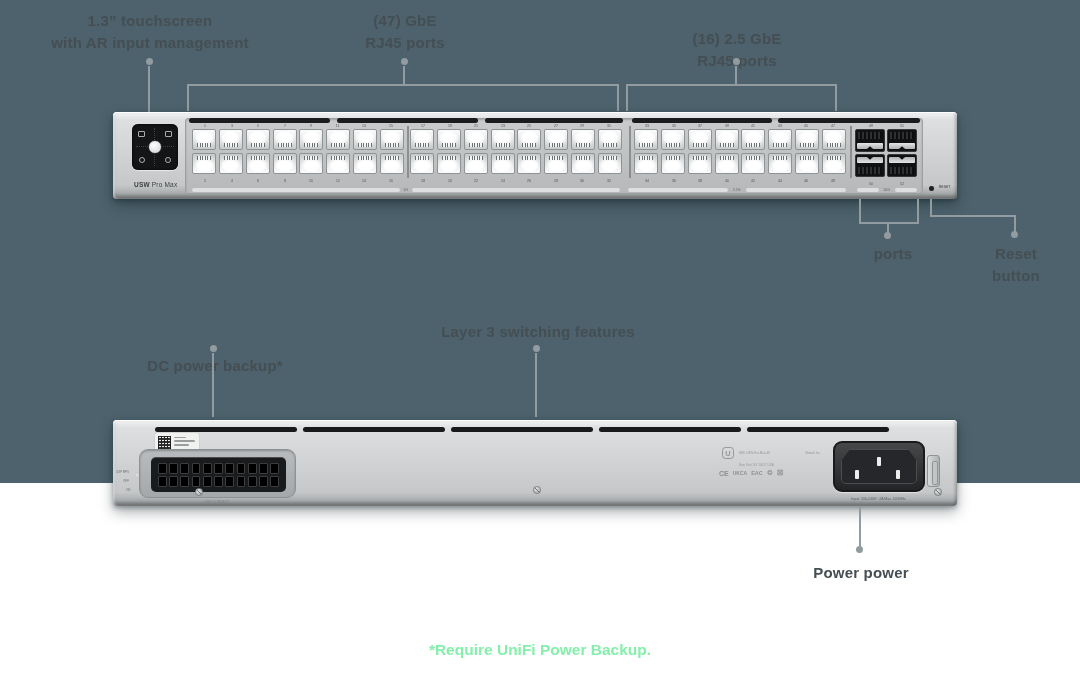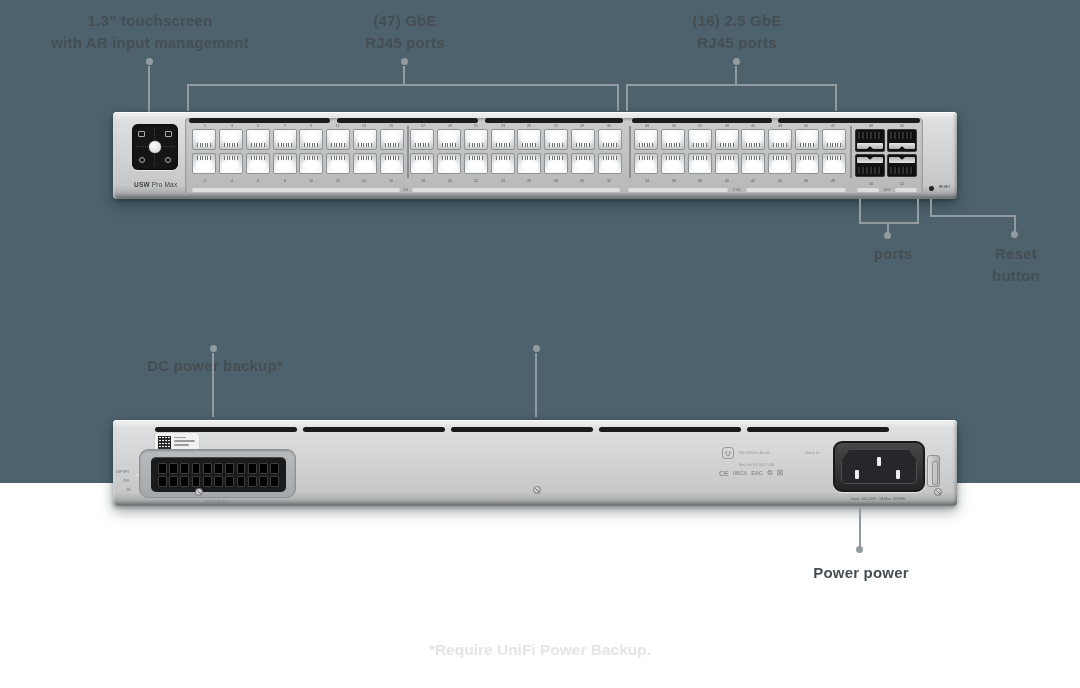--- a/index.html
+++ b/index.html
@@ -5,21 +5,21 @@
   * { margin:0; padding:0; box-sizing:border-box; }
   html,body { width:1080px; height:688px; overflow:hidden; }
   body { font-family:"Liberation Sans", sans-serif; }
   #canvas { position:relative; width:1080px; height:483px; background:#4d626c; }
 
   
   .callout { position:absolute; text-align:center; color:#454e53; font-size:15px; font-weight:700; line-height:22px; letter-spacing:.2px; }
   .cline { position:absolute; background:#929ba0; width:2px; }
   .cline.h { height:2px; }
   .cdot  { position:absolute; width:7px; height:7px; border-radius:50%; background:#929ba0; }
-  .footnote { position:absolute; left:290px; top:641px; width:500px; text-align:center; color:#e5e5e5; font-size:15.5px; font-weight:700; }
+  .footnote { position:absolute; left:290px; top:641px; width:500px; text-align:center; color:#86efac; font-size:15.5px; font-weight:700; }
 
   
   .device { position:absolute; left:113px; width:844px; border-radius:4px;
     background:linear-gradient(180deg,#f4f5f5 0%,#dddfe0 9%,#d0d2d3 50%,#c5c7c8 84%,#a9acae 94%,#8b8e90 100%);
     box-shadow: inset 0 1px 0 rgba(255,255,255,.95), inset 2px 0 2px rgba(255,255,255,.4),
                 inset -2px 0 3px rgba(0,0,0,.12), inset 0 -3px 4px rgba(0,0,0,.28),
                 0 6px 14px rgba(10,25,32,.35), 0 2px 4px rgba(10,25,32,.3); }
   #front-device { top:112px; height:87px; }
   #back-device  { top:420px; height:86px; }
 
@@ -138,21 +138,21 @@
   <div class="callout" style="left:305px; top:10px; width:200px;">
     <div>(47) GbE</div>
     <div>RJ45 ports</div>
   </div>
   <div class="cdot" style="left:401px; top:58px;"></div>
   <div class="cline" style="left:403px; top:66px; height:20px;"></div>
   <div class="cline h" style="left:187px; top:84px; width:432px;"></div>
   <div class="cline" style="left:187px; top:84px; height:27px;"></div>
   <div class="cline" style="left:617px; top:84px; height:27px;"></div>
 
-  <div class="callout" style="left:637px; top:10px; width:200px;">
+  <div class="callout" style="left:637px; top:28px; width:200px;">
     <div>(16) 2.5 GbE</div>
     <div>RJ45 ports</div>
   </div>
   <div class="cdot" style="left:733px; top:58px;"></div>
   <div class="cline" style="left:735px; top:66px; height:20px;"></div>
   <div class="cline h" style="left:626px; top:84px; width:211px;"></div>
   <div class="cline" style="left:626px; top:84px; height:27px;"></div>
   <div class="cline" style="left:835px; top:84px; height:27px;"></div>
 
   <div class="device" id="front-device">
@@ -466,20 +466,23 @@
     <div>Reset</div>
     <div>button</div>
   </div>
 
   <div class="callout" style="left:95px; top:321px; width:240px;margin-top:34px;">
     <div>DC power backup*</div>
   </div>
   <div class="cdot" style="left:210px; top:345px;"></div>
   <div class="cline" style="left:212px; top:353px; height:64px;"></div>
 
+  <div class="callout" style="left:408px; top:321px; width:260px;">
+    <div>Layer 3 switching features</div>
+  </div>
   <div class="cdot" style="left:533px; top:345px;"></div>
   <div class="cline" style="left:535px; top:353px; height:64px;"></div>
 
   <div class="device" id="back-device">
     <div class="vent" style="left:42px;  width:142px;"></div>
     <div class="vent" style="left:190px; width:142px;"></div>
     <div class="vent" style="left:338px; width:142px;"></div>
     <div class="vent" style="left:486px; width:142px;"></div>
     <div class="vent" style="left:634px; width:142px;"></div>
 

